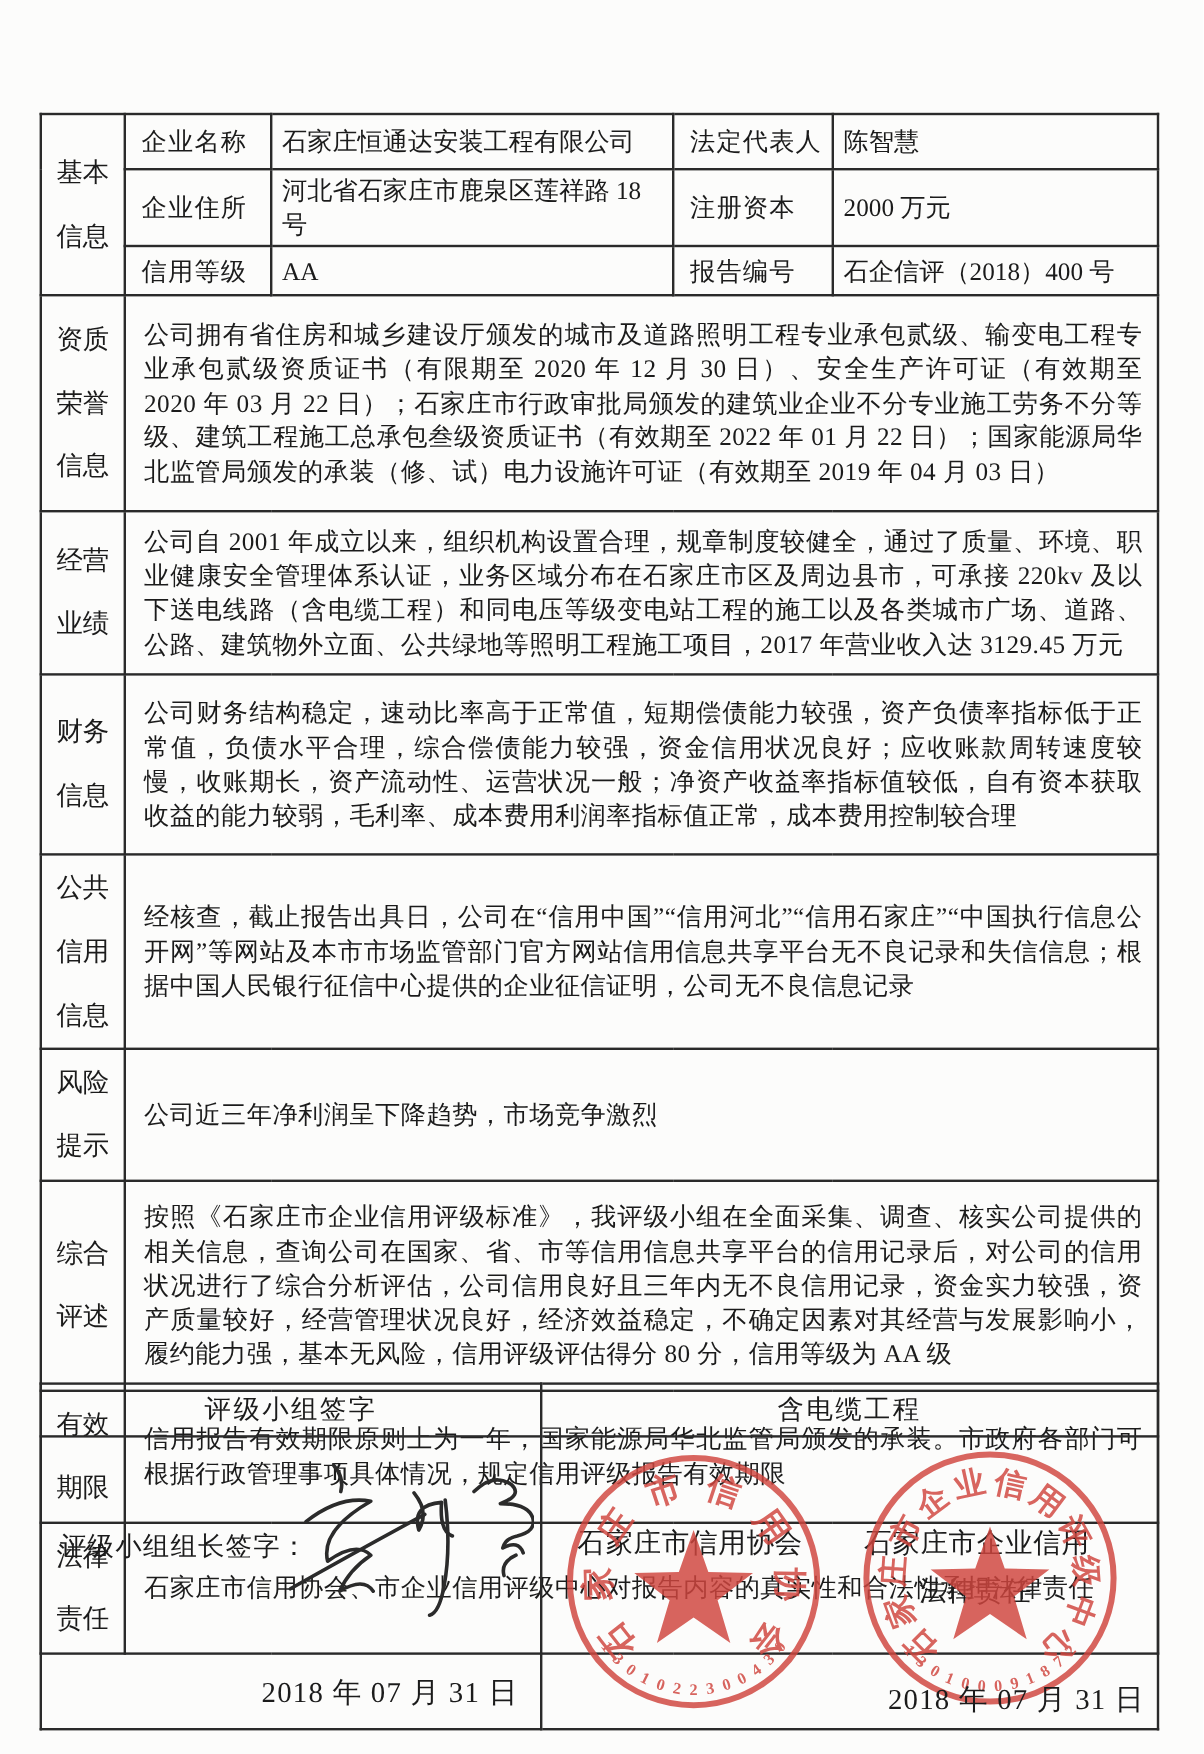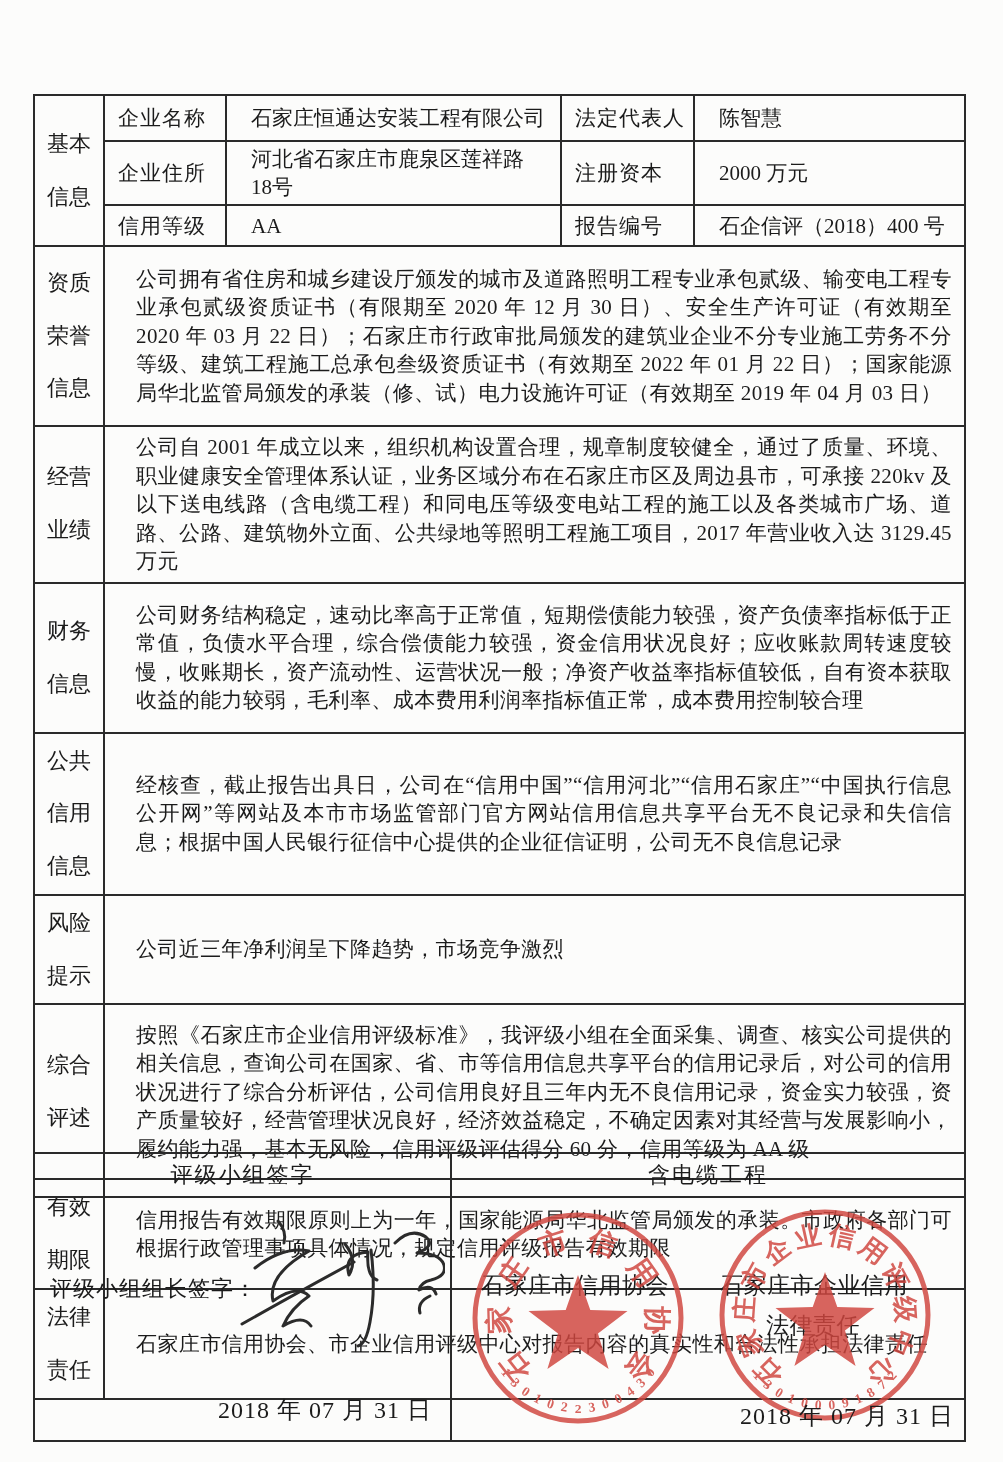--- a/index.html
+++ b/index.html
@@ -31,24 +31,24 @@
   tr.sec4 td { height:61px; }
   tr.sec5 td { height:161px; }
   tr.sec6 td { height:72px; }
   tr.sec7 td { height:55px; }
   tr.bh td { height:40px; text-align:center; font-size:22px; letter-spacing:2px; }
   tr.bc td { height:242px; position:relative; padding:0; }
 
   .seclab { text-align:center; font-size:22px; }
   .seclab span { display:inline-block; width:46px; line-height:2.4; word-break:break-all; text-align:center; }
   .flab { font-size:21px; padding-left:13px; letter-spacing:1px; }
-  .fval { font-size:21px; padding-left:24px; padding-right:10px; line-height:28px; }
+  .fval { font-size:21px; padding-left:8px; padding-right:10px; line-height:28px; }
   .stext {
     font-size:21px; line-height:28.5px; letter-spacing:0.4px;
-    padding:6px 12px 6px 31px; text-align:justify;
+    padding:6px 12px 6px 15px; text-align:justify;
   }
 
   .signlabel { position:absolute; left:15px; top:76px; font-size:22px; letter-spacing:1px; }
   .signature { position:absolute; left:198px; top:8px; width:212px; height:152px; }
   .signature path { fill:none; stroke:#2b2b2b; stroke-width:3; stroke-linecap:round; stroke-linejoin:round; }
   .date-left  { position:absolute; left:183px; top:196px; font-size:24px; letter-spacing:1px; }
   .date-right { position:absolute; left:288px; top:202px; font-size:24px; letter-spacing:1px; }
 
   .org1  { position:absolute; left:29px;  top:72px;  font-size:23px; letter-spacing:0.5px; }
   .org2a { position:absolute; left:268px; top:72px;  font-size:23px; letter-spacing:0.5px; }
@@ -107,21 +107,21 @@
       <tr class="sec3">
         <td class="seclab"><span>公共信用信息</span></td>
         <td class="stext" colspan="4">经核查，截止报告出具日，公司在“信用中国”“信用河北”“信用石家庄”“中国执行信息公开网”等网站及本市市场监管部门官方网站信用信息共享平台无不良记录和失信信息；根据中国人民银行征信中心提供的企业征信证明，公司无不良信息记录</td>
       </tr>
       <tr class="sec4">
         <td class="seclab"><span>风险提示</span></td>
         <td class="stext" colspan="4">公司近三年净利润呈下降趋势，市场竞争激烈</td>
       </tr>
       <tr class="sec5">
         <td class="seclab"><span>综合评述</span></td>
-        <td class="stext" colspan="4">按照《石家庄市企业信用评级标准》，我评级小组在全面采集、调查、核实公司提供的相关信息，查询公司在国家、省、市等信用信息共享平台的信用记录后，对公司的信用状况进行了综合分析评估，公司信用良好且三年内无不良信用记录，资金实力较强，资产质量较好，经营管理状况良好，经济效益稳定，不确定因素对其经营与发展影响小，履约能力强，基本无风险，信用评级评估得分 60 分，信用等级为 AA 级</td>
+        <td class="stext" colspan="4">按照《石家庄市企业信用评级标准》，我评级小组在全面采集、调查、核实公司提供的相关信息，查询公司在国家、省、市等信用信息共享平台的信用记录后，对公司的信用状况进行了综合分析评估，公司信用良好且三年内无不良信用记录，资金实力较强，资产质量较好，经营管理状况良好，经济效益稳定，不确定因素对其经营与发展影响小，履约能力强，基本无风险，信用评级评估得分 80 分，信用等级为 AA 级</td>
       </tr>
       <tr class="sec6">
         <td class="seclab"><span>有效期限</span></td>
         <td class="stext" colspan="4">信用报告有效期限原则上为一年，国家能源局华北监管局颁发的承装。市政府各部门可根据行政管理事项具体情况，规定信用评级报告有效期限</td>
       </tr>
       <tr class="sec7">
         <td class="seclab"><span>法律责任</span></td>
         <td class="stext" colspan="4">石家庄市信用协会、市企业信用评级中心对报告内容的真实性和合法性承担法律责任</td>
       </tr>
     </tbody>

